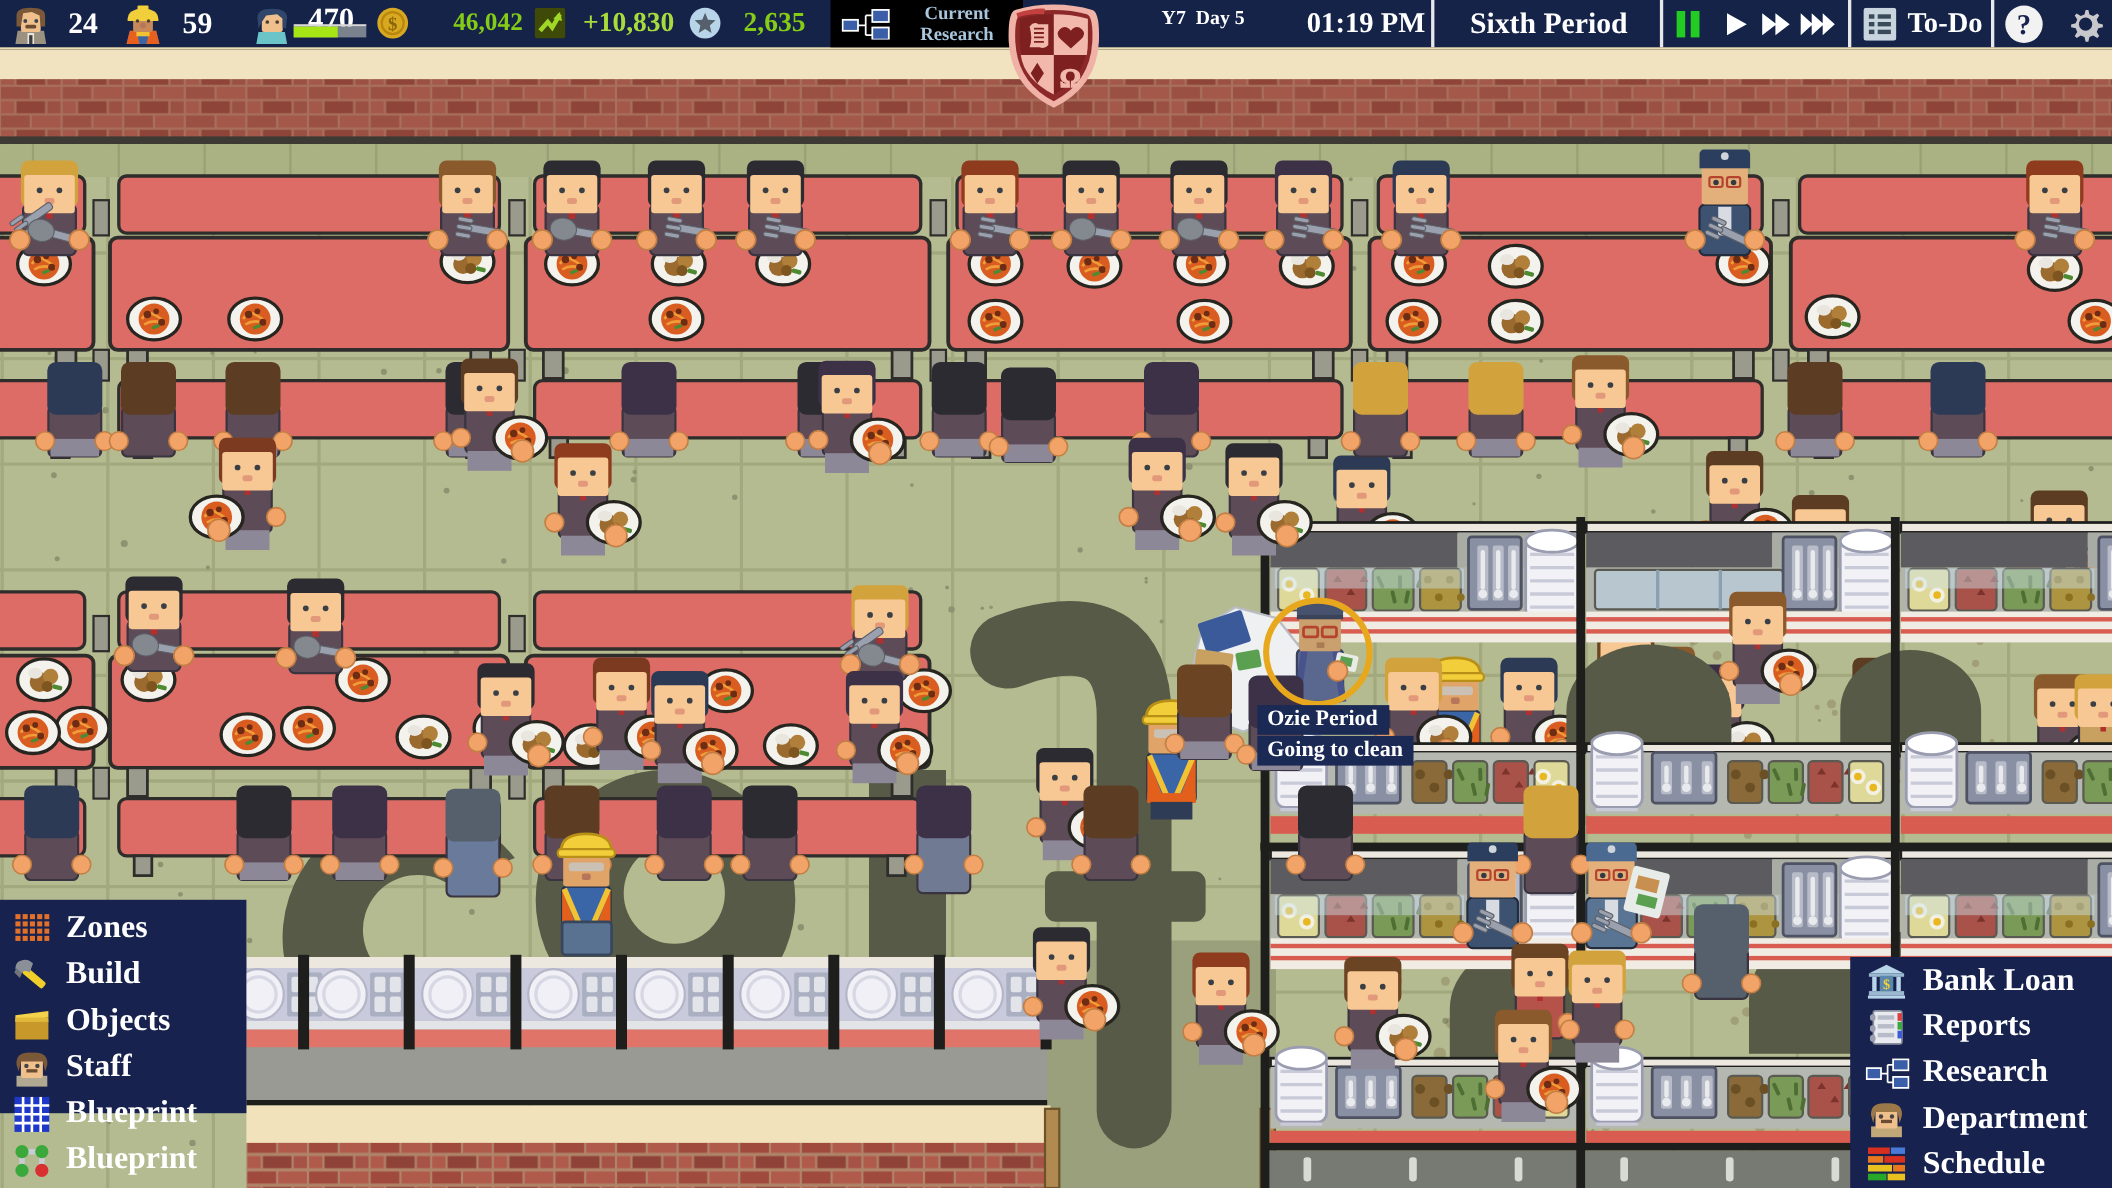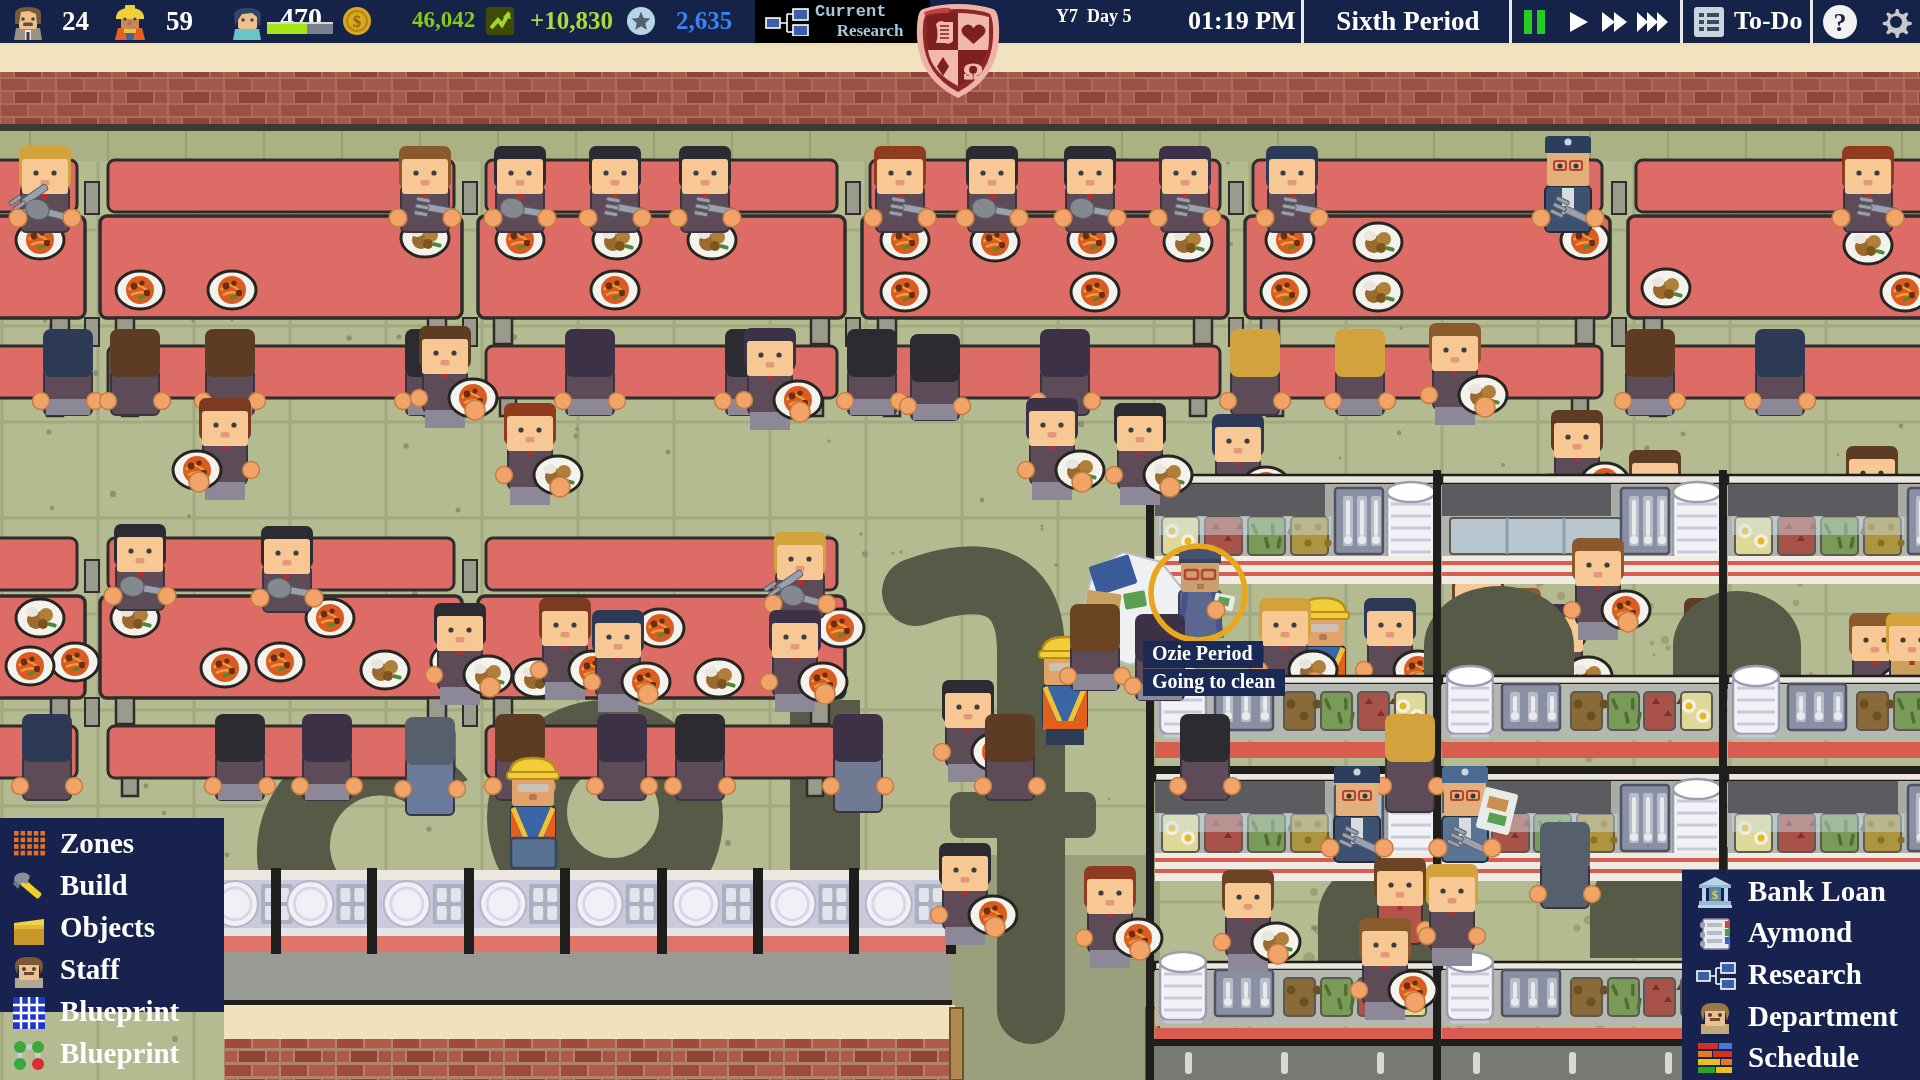--- a/index.html
+++ b/index.html
@@ -2717,29 +2717,29 @@
     <svg class="abs" style="left:486px;top:7px" width="28" height="28">
       <rect width="28" height="28" rx="3" fill="#3f4a08"></rect>
       <path d="M 5 21 l 7 -8 l 4 5 l 7 -12" stroke="#a0d828" stroke-width="4" fill="none"></path>
       <path d="M 23 4 l 2 8 l -8 -2 Z" fill="#a0d828"></path>
     </svg>
     <div class="tb" style="left:530px;top:7px;font-size:25px;color:#a8dc3c;">+10,830</div>
     <svg class="abs" style="left:626px;top:6px" width="30" height="30">
       <circle cx="15" cy="15" r="14" fill="#b8d4e8"></circle>
       <path d="M 15 5.5 l 2.6 6.4 l 6.9 0.6 l -5.2 4.6 l 1.5 6.8 l -5.8 -3.6 l -5.8 3.6 l 1.5 -6.8 l -5.2 -4.6 l 6.9 -0.6 Z" fill="#55606c"></path>
     </svg>
-    <div class="tb" style="left:676px;top:7px;font-size:25px;color:#3b82f6;">2,635</div>
+    <div class="tb" style="left:676px;top:7px;font-size:25px;color:#84cc16;">2,635</div>
     <div class="abs" style="left:755px;top:0;width:175px;height:43px;background:#000"></div>
     <svg class="abs" style="left:765px;top:8px" width="46" height="28">
       <rect x="1" y="10" width="14" height="10" fill="#3b5ea8" stroke="#fff" stroke-width="1.6"></rect>
       <rect x="28" y="1" width="15" height="11" fill="#3b5ea8" stroke="#fff" stroke-width="1.6"></rect>
       <rect x="28" y="17" width="15" height="11" fill="#3b5ea8" stroke="#fff" stroke-width="1.6"></rect>
       <path d="M 15 15 h 7 M 22 6 v 18 M 22 6 h 6 M 22 24 h 6" stroke="#fff" stroke-width="1.6" fill="none"></path>
     </svg>
-    <div class="tb" style="left:815px;top:2px;font-size:17px;color:#a9c6dd;width:110px;font-family:Liberation Mono, monospace;">Current</div>
+    <div class="tb" style="left:815px;top:2px;font-size:17px;color:#a9c6dd;width:110px;text-align:center;">Current</div>
     <div class="tb" style="left:815px;top:21px;font-size:17px;color:#a9c6dd;width:110px;text-align:center;">Research</div>
     <div class="tb" style="left:1056px;top:6px;font-size:18px;color:#fff;">Y7&nbsp;&nbsp;Day 5</div>
     <div class="tb" style="left:1188px;top:6px;font-size:26px;color:#fff;">01:19 PM</div>
     <div class="abs" style="left:1301px;top:0;width:3px;height:43px;background:#e8e8ea"></div>
     <div class="tb" style="left:1308px;top:6px;font-size:27px;color:#fff;width:200px;text-align:center;">Sixth Period</div>
     <div class="abs" style="left:1509px;top:0;width:3px;height:43px;background:#e8e8ea"></div>
     <svg class="abs" style="left:1524px;top:9px" width="150" height="26">
       <rect x="0" y="1" width="8" height="24" fill="#22cc22"></rect>
       <rect x="13" y="1" width="8" height="24" fill="#22cc22"></rect>
       <path d="M 46 3 l 18 10 l -18 10 Z" fill="#fff"></path>
@@ -2858,21 +2858,21 @@
       <rect x="26" y="4" width="4" height="7" fill="#d84040"></rect>
       <rect x="26" y="12" width="4" height="7" fill="#3aa83a"></rect>
       <rect x="26" y="20" width="4" height="7" fill="#3a5ad8"></rect>
       <rect x="8" y="6" width="15" height="4" fill="#b8bcc8"></rect>
       <rect x="8" y="14" width="15" height="4" fill="#b8bcc8"></rect>
       <rect x="8" y="22" width="15" height="4" fill="#b8bcc8"></rect>
       <rect x="1" y="5" width="5" height="6" rx="2" fill="#9a9eae"></rect>
       <rect x="1" y="15" width="5" height="6" rx="2" fill="#9a9eae"></rect>
       <rect x="1" y="24" width="5" height="6" rx="2" fill="#9a9eae"></rect>
     </svg>
-    <div class="mi" style="left:66px;top:46px">Aymond</div>
+    <div class="mi" style="left:66px;top:46px">Reports</div>
     <svg class="abs" style="left:14px;top:92px" width="40" height="28">
       <rect x="1" y="9" width="13" height="10" fill="#3b5ea8" stroke="#fff" stroke-width="1.6"></rect>
       <rect x="25" y="1" width="14" height="10" fill="#3b5ea8" stroke="#fff" stroke-width="1.6"></rect>
       <rect x="25" y="17" width="14" height="10" fill="#3b5ea8" stroke="#fff" stroke-width="1.6"></rect>
       <path d="M 14 14 h 6 M 20 6 v 16 M 20 6 h 5 M 20 22 h 5" stroke="#fff" stroke-width="1.6" fill="none"></path>
     </svg>
     <div class="mi" style="left:66px;top:88px">Research</div>
     <svg class="abs" style="left:17px;top:130px" width="32" height="34">
       <rect x="2" y="24" width="28" height="10" fill="#c0a878"></rect>
       <rect x="6" y="6" width="20" height="20" rx="2" fill="#f0c08c"></rect>

